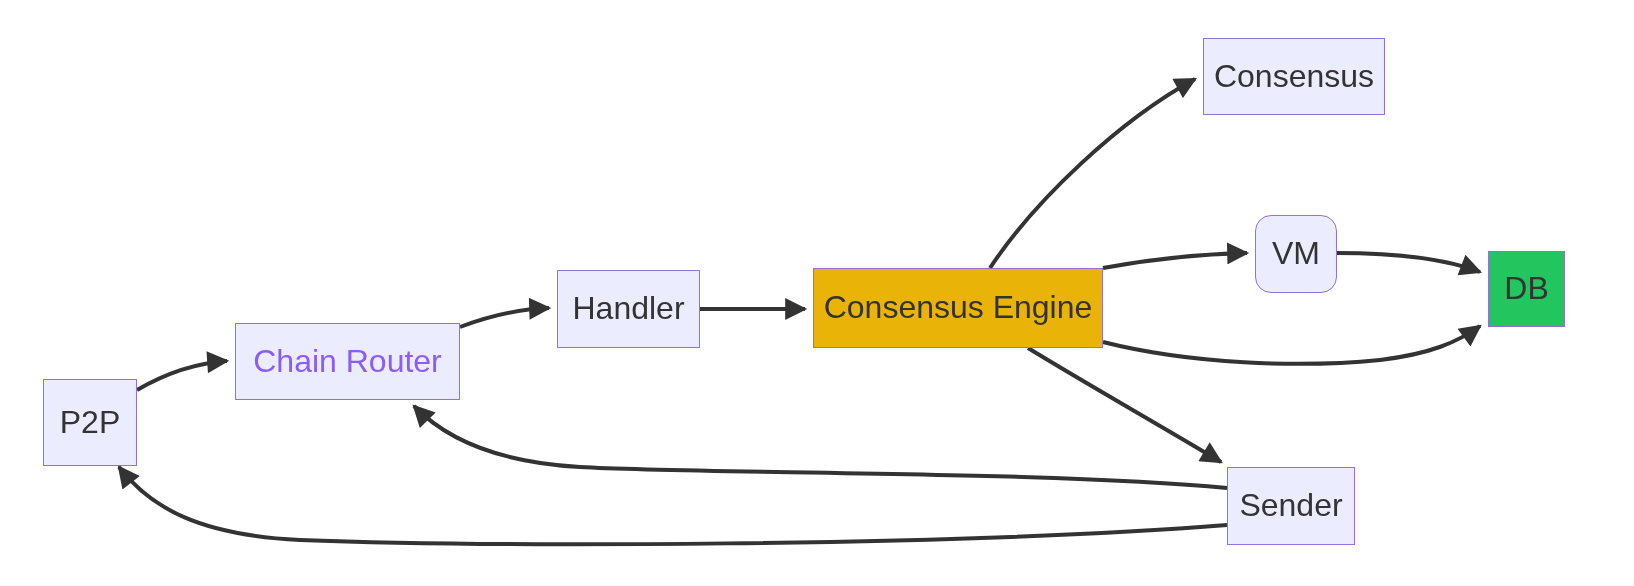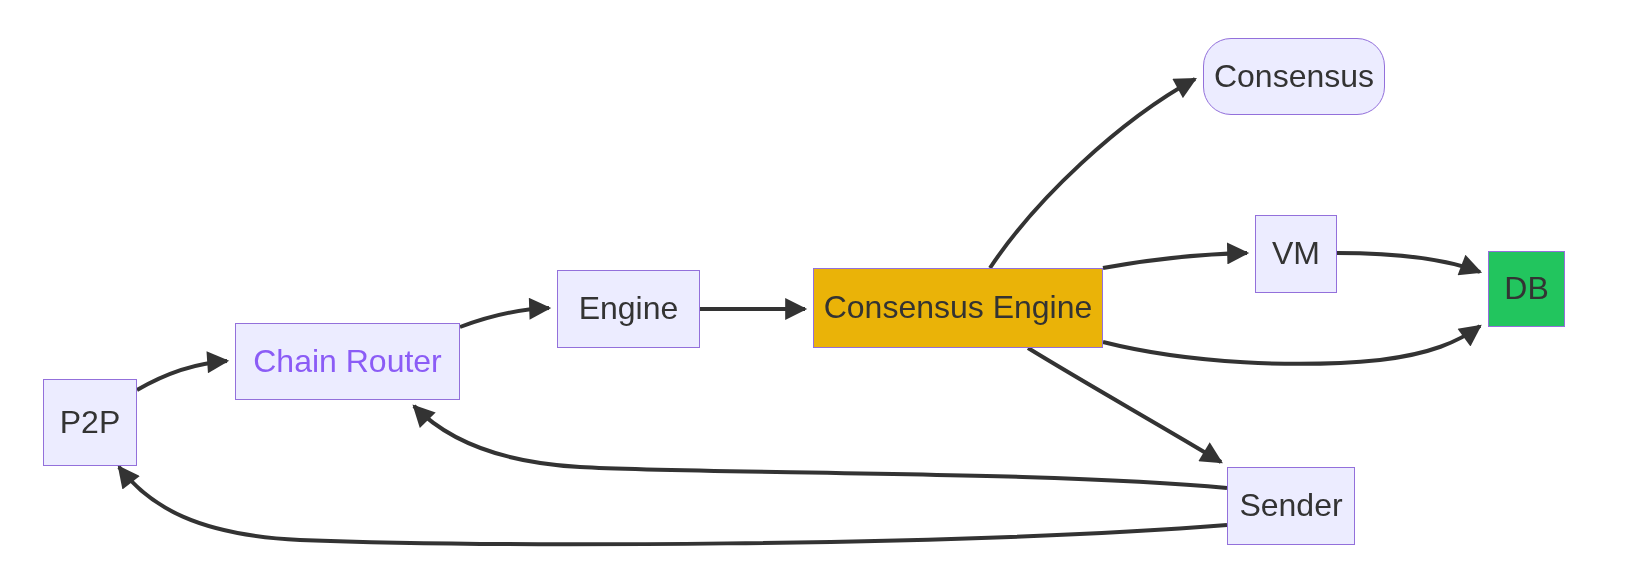--- a/index.html
+++ b/index.html
@@ -69,29 +69,29 @@
       </g>
   </svg>
 
 <div class="node" style="left: 43px; top: 379px; width: 94px; height: 87px; background: rgb(236, 236, 255); border-color: rgb(147, 112, 219); color: rgb(51, 51, 51); justify-content: center;">
       <span>P2P</span>
     </div>
     <div class="node" style="left: 235px; top: 323px; width: 225px; height: 77px; background: rgb(236, 236, 255); border-color: rgb(147, 112, 219); color: #8b5cf6;">
       <span>Chain Router</span>
     </div>
     <div class="node" style="left: 557px; top: 270px; width: 143px; height: 78px; background: rgb(236, 236, 255); border-color: rgb(147, 112, 219); color: rgb(51, 51, 51);">
-      <span>Engine</span>
+      <span>Handler</span>
     </div>
     <div class="node" style="left: 813px; top: 268px; width: 290px; height: 80px; background: #eab308; border-color: rgb(147, 112, 219); color: rgb(51, 51, 51);">
       <span>Consensus Engine</span>
     </div>
-    <div class="node" style="left: 1203px; top: 38px; width: 182px; height: 77px; background: rgb(236, 236, 255); border-color: rgb(147, 112, 219); color: rgb(51, 51, 51); border-radius: 28px;">
+    <div class="node" style="left: 1203px; top: 38px; width: 182px; height: 77px; background: rgb(236, 236, 255); border-color: rgb(147, 112, 219); color: rgb(51, 51, 51);">
       <span>Consensus</span>
     </div>
-    <div class="node" style="left: 1255px; top: 215px; width: 82px; height: 78px; background: rgb(236, 236, 255); border-color: rgb(147, 112, 219); color: rgb(51, 51, 51);">
+    <div class="node" style="left: 1255px; top: 215px; width: 82px; height: 78px; background: rgb(236, 236, 255); border-color: rgb(147, 112, 219); color: rgb(51, 51, 51); border-radius: 16px;">
       <span>VM</span>
     </div>
     <div class="node" style="left: 1488px; top: 251px; width: 77px; height: 76px; background: #22c55e; border-color: rgb(147, 112, 219); color: rgb(51, 51, 51);">
       <span>DB</span>
     </div>
     <div class="node" style="left: 1227px; top: 467px; width: 128px; height: 78px; background: rgb(236, 236, 255); border-color: rgb(147, 112, 219); color: rgb(51, 51, 51);">
       <span>Sender</span>
     </div>
   </div>
 

